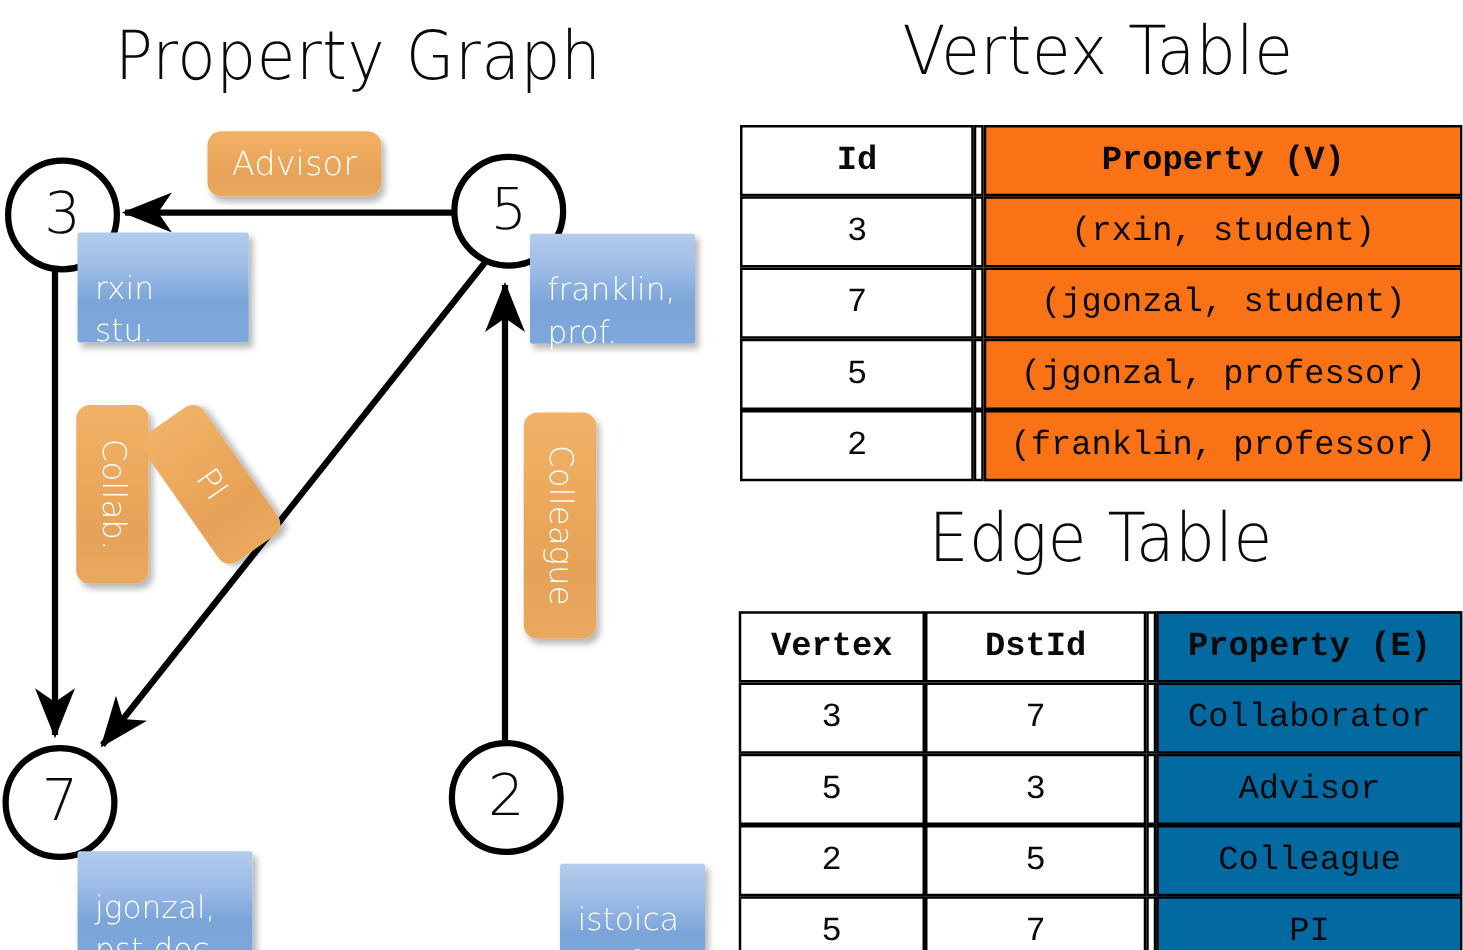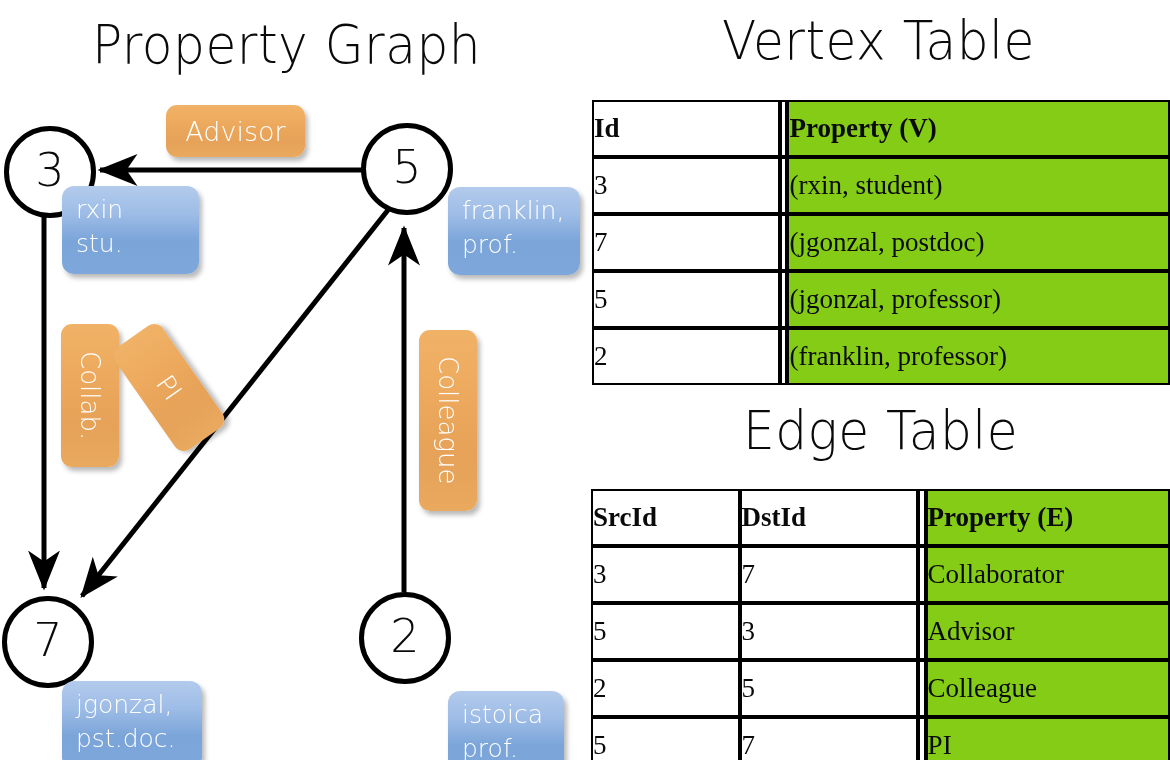--- a/index.html
+++ b/index.html
@@ -66,35 +66,35 @@
     transform: translateY(-2px);
   }
   #node-3 { left: 4px;   top: 126px; width: 92px; height: 92px; }
   #node-5 { left: 361px; top: 123px; width: 92px; height: 92px; }
   #node-7 { left: 2px;   top: 596px; width: 92px; height: 92px; }
   #node-2 { left: 359px; top: 592px; width: 92px; height: 92px; }
 
   
   .prop-box {
     position: absolute;
-    border-radius: 12px;
+    border-radius: 2px;
     background: linear-gradient(to bottom, #b3cbec 0%, #9dbce6 32%, #7ba5d9 62%, #7ea8db 100%);
     box-shadow: 3px 4px 5px rgba(0,0,0,0.28);
     color: #ffffff;
     font-family: "DejaVu Sans", sans-serif;
     font-weight: 300;
     font-size: 25px;
     line-height: 1.35;
-    padding: 7px 0 0 14px;
+    padding: 28px 0 0 14px;
     box-sizing: border-box;
     z-index: 6;
   }
   .prop-box .ln { display: block; white-space: nowrap; }
   #prop-rxin     { left: 62px;  top: 186px; width: 137px; height: 88px; }
-  #prop-franklin { left: 448px; top: 187px; width: 132px; height: 88px; }
+  #prop-franklin { left: 424px; top: 187px; width: 132px; height: 88px; }
   #prop-jgonzal  { left: 62px;  top: 655px; width: 140px; height: 88px; margin-top: 26px; }
   #prop-istoica  { left: 448px; top: 655px; width: 116px; height: 88px; margin-top: 36px; }
 
   
   .edge-label {
     position: absolute;
     border-radius: 11px;
     background: linear-gradient(to bottom, #f0b267 0%, #edaa5e 35%, #e5a258 70%, #e9a95f 100%);
     box-shadow: 3px 4px 5px rgba(0,0,0,0.28);
     color: #ffffff;
@@ -140,40 +140,40 @@
 
   
   table.grid {
     position: absolute;
     border-collapse: separate;
     border-spacing: 0;
     table-layout: fixed;
   }
   table.grid td {
     border: 2px solid #000;
-    text-align: left;
-    font-family: Liberation Serif, serif;
+    text-align: center;
+    font-family: Liberation Mono, monospace;
     font-weight: 300;
     font-size: 27px;
     color: #0a0a0a;
     padding: 0;
     height: 53px;
     white-space: nowrap;
   }
   table.grid td.hdr {
     font-weight: bold;
     font-size: 27px;
   }
   td.sep { border: none; width: 4px; height: 53px; }
 
   #vertex-table { left: 592px; top: 100px; }
   #edge-table   { left: 591px; top: 489px; }
 
-  td.v-blue  { background: #84cc16; }
-  td.e-peach { background: #84cc16; }
+  td.v-blue  { background: #f97316; }
+  td.e-peach { background: #0369a1; }
 </style>
 </head>
 <body>
 
 <div class="title" id="title-property-graph">Property Graph</div>
 <div class="title" id="title-vertex-table">Vertex Table</div>
 <div class="title" id="title-edge-table">Edge Table</div>
 
 <div id="graph-panel">
 
@@ -250,21 +250,21 @@
       <td class="hdr v-blue">Property (V)</td>
     </tr>
     <tr>
       <td>3</td>
       <td class="sep"></td>
       <td class="v-blue">(rxin, student)</td>
     </tr>
     <tr>
       <td>7</td>
       <td class="sep"></td>
-      <td class="v-blue">(jgonzal, postdoc)</td>
+      <td class="v-blue">(jgonzal, student)</td>
     </tr>
     <tr>
       <td>5</td>
       <td class="sep"></td>
       <td class="v-blue">(jgonzal, professor)</td>
     </tr>
     <tr>
       <td>2</td>
       <td class="sep"></td>
       <td class="v-blue">(franklin, professor)</td>
@@ -274,21 +274,21 @@
 
 <table class="grid" id="edge-table">
   <colgroup>
     <col style="width:150px">
       <col style="width:180px">
       <col style="width:4px">
       <col style="width:246px">
   </colgroup>
   <tbody>
     <tr>
-      <td class="hdr">SrcId</td>
+      <td class="hdr">Vertex</td>
       <td class="hdr">DstId</td>
       <td class="sep"></td>
       <td class="hdr e-peach">Property (E)</td>
     </tr>
     <tr>
       <td>3</td>
       <td>7</td>
       <td class="sep"></td>
       <td class="e-peach">Collaborator</td>
     </tr>

